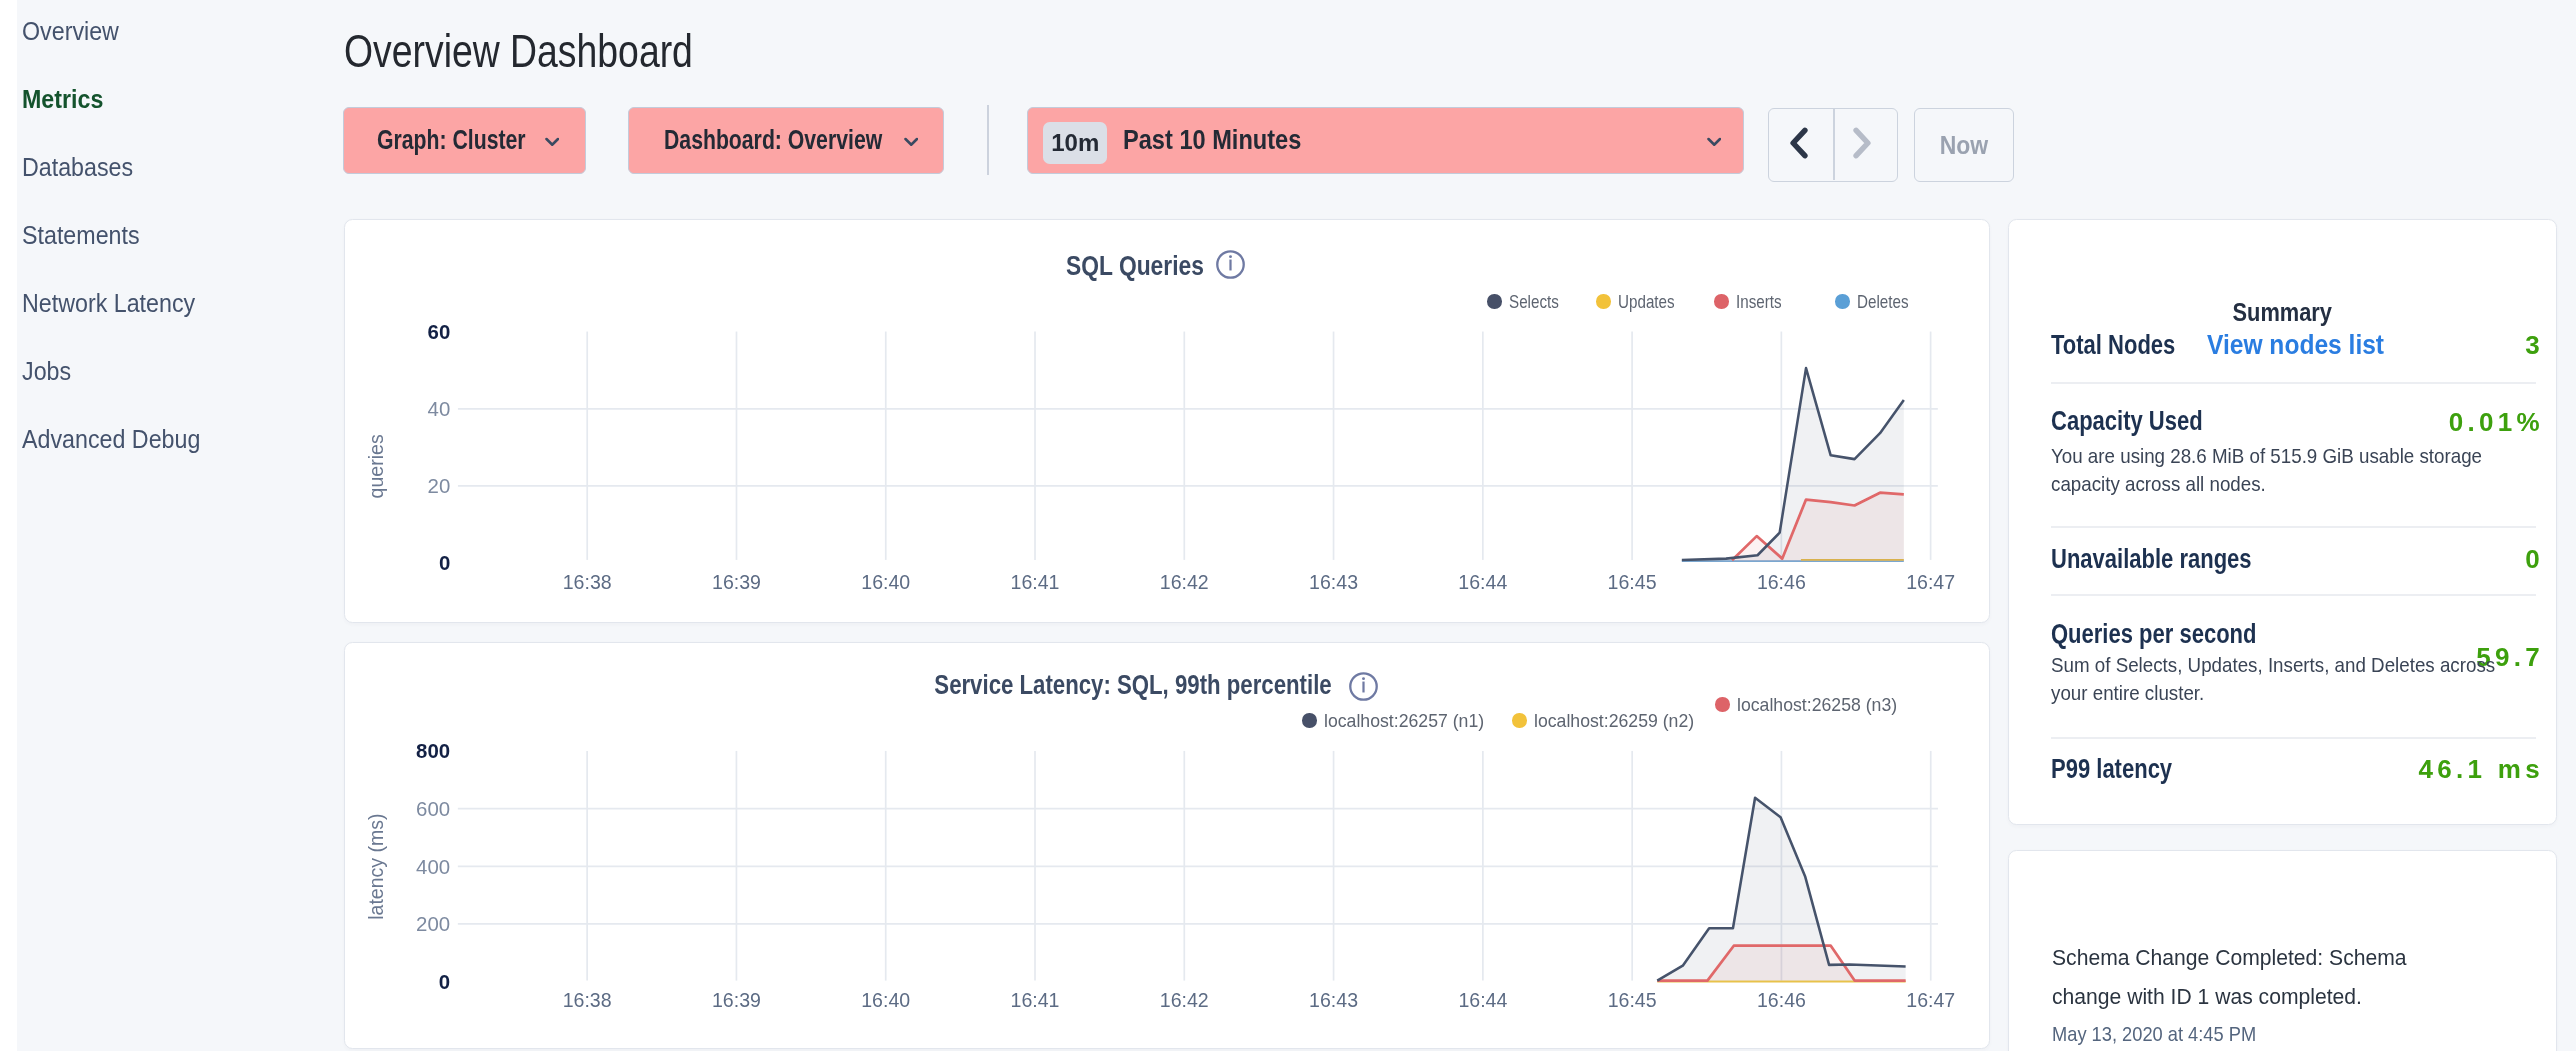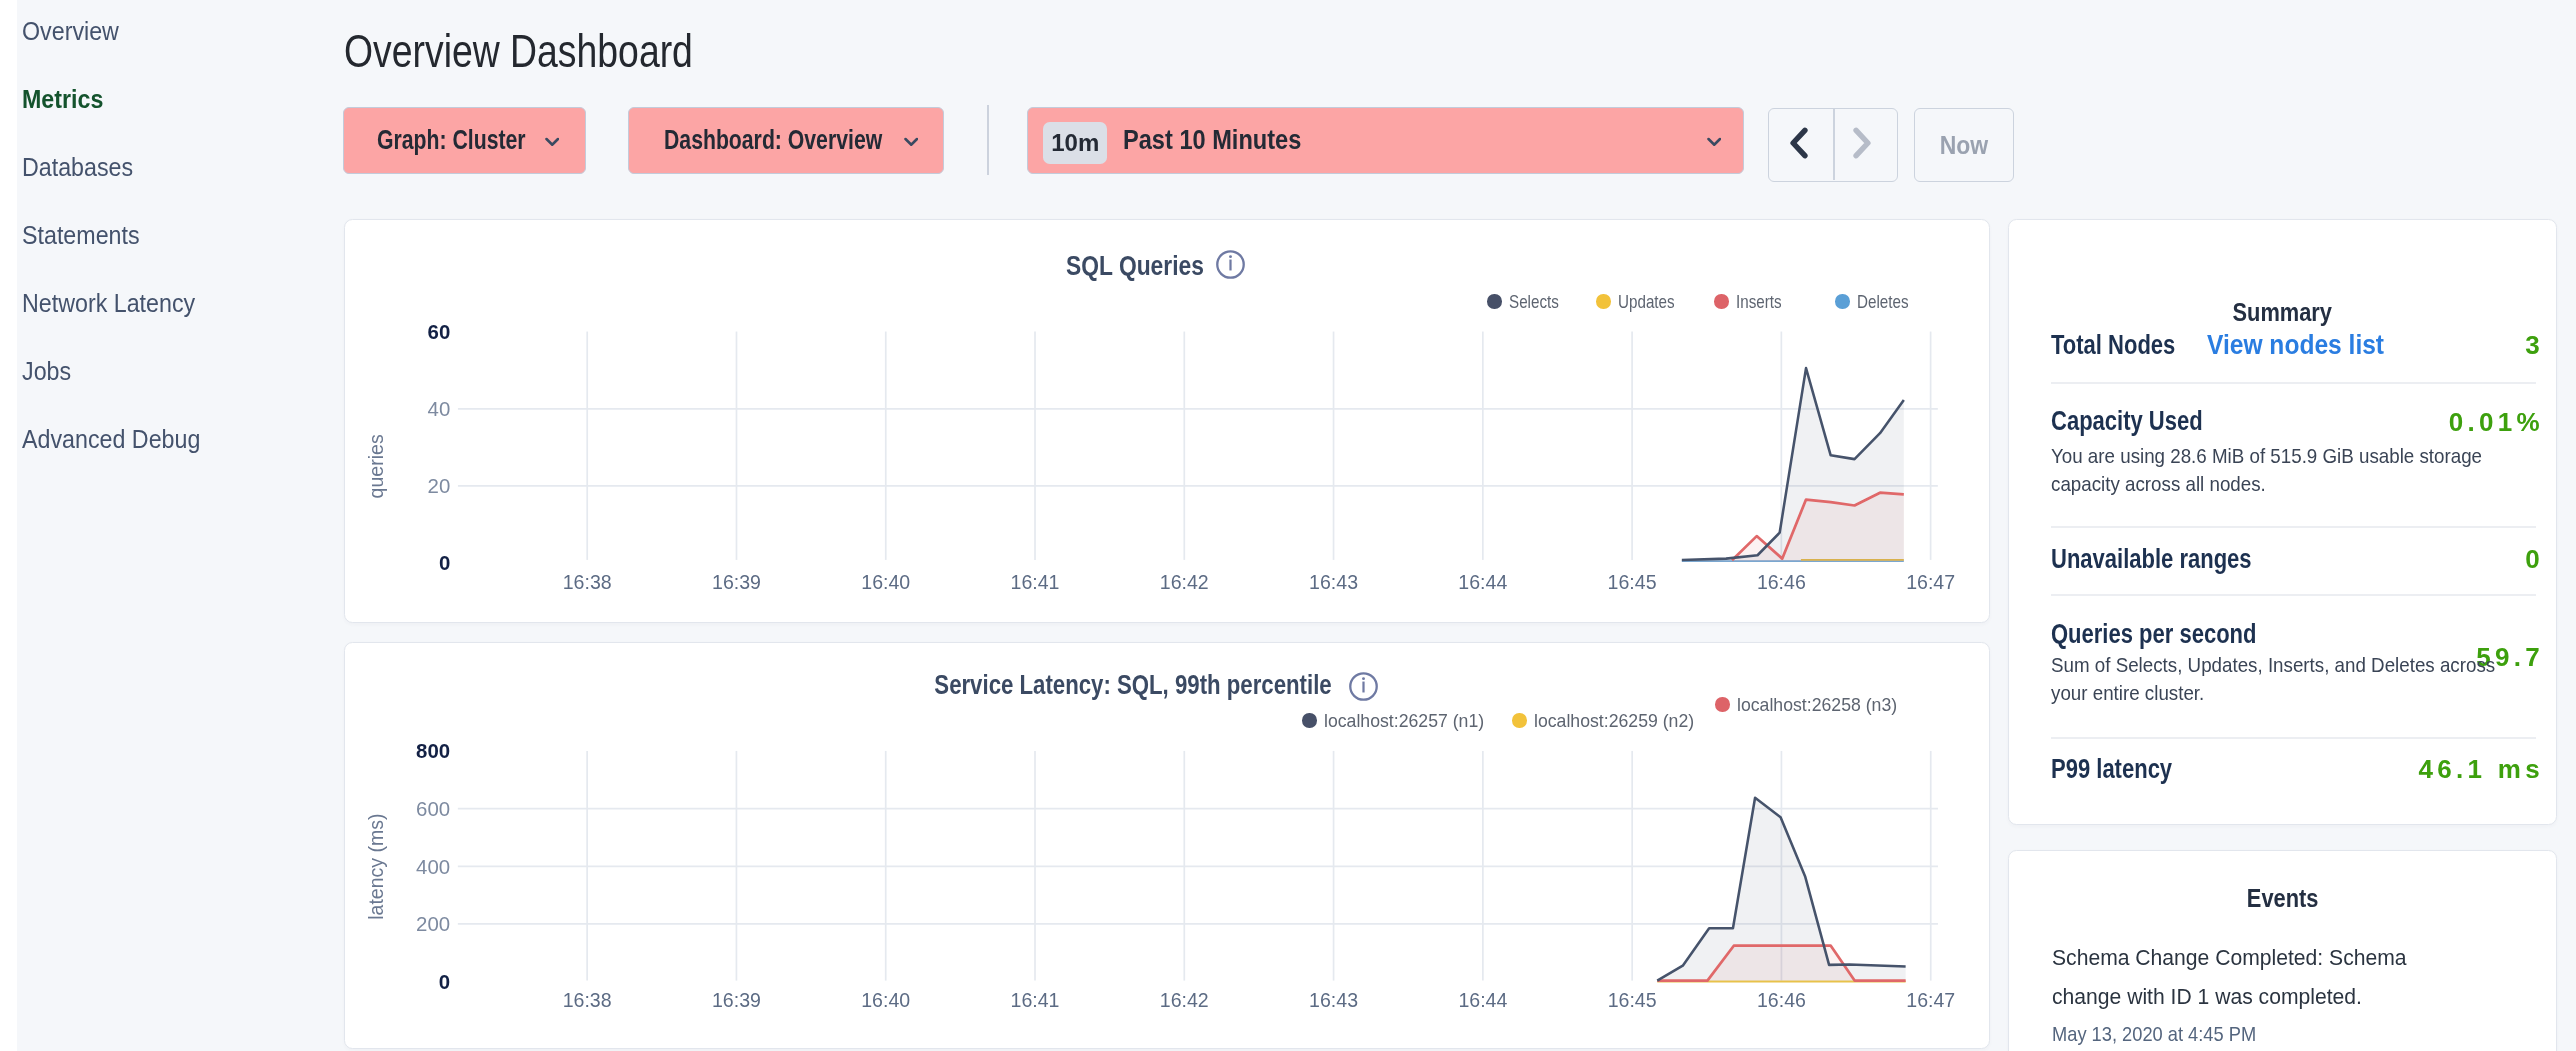--- a/index.html
+++ b/index.html
@@ -223,18 +223,17 @@
     <div class="ssep" style="top:374px;"></div>
     <div class="srow-label" style="top:399px;">Queries per second</div>
     <div class="srow-val" style="top:422px;margin-left:12px;">59.7</div>
     <div class="srow-para" style="top:431px;">Sum of Selects, Updates, Inserts, and Deletes across<br>your entire cluster.</div>
     <div class="ssep" style="top:517px;"></div>
     <div class="srow-label" style="top:534px;">P99 latency</div>
     <div class="srow-val" style="top:534px;">46.1 ms</div>
   </div>
 
   <div class="abs card" id="evcard">
-    <div class="cardhead" style="top:32px;"><span>Events</span></div>
     <div class="evtext" style="top:87px;">Schema Change Completed: Schema<br>change with ID 1 was completed.</div>
     <div class="evdate" style="top:171px;">May 13, 2020 at 4:45 PM</div>
   </div>
 </div>
 
 
 </body></html>

